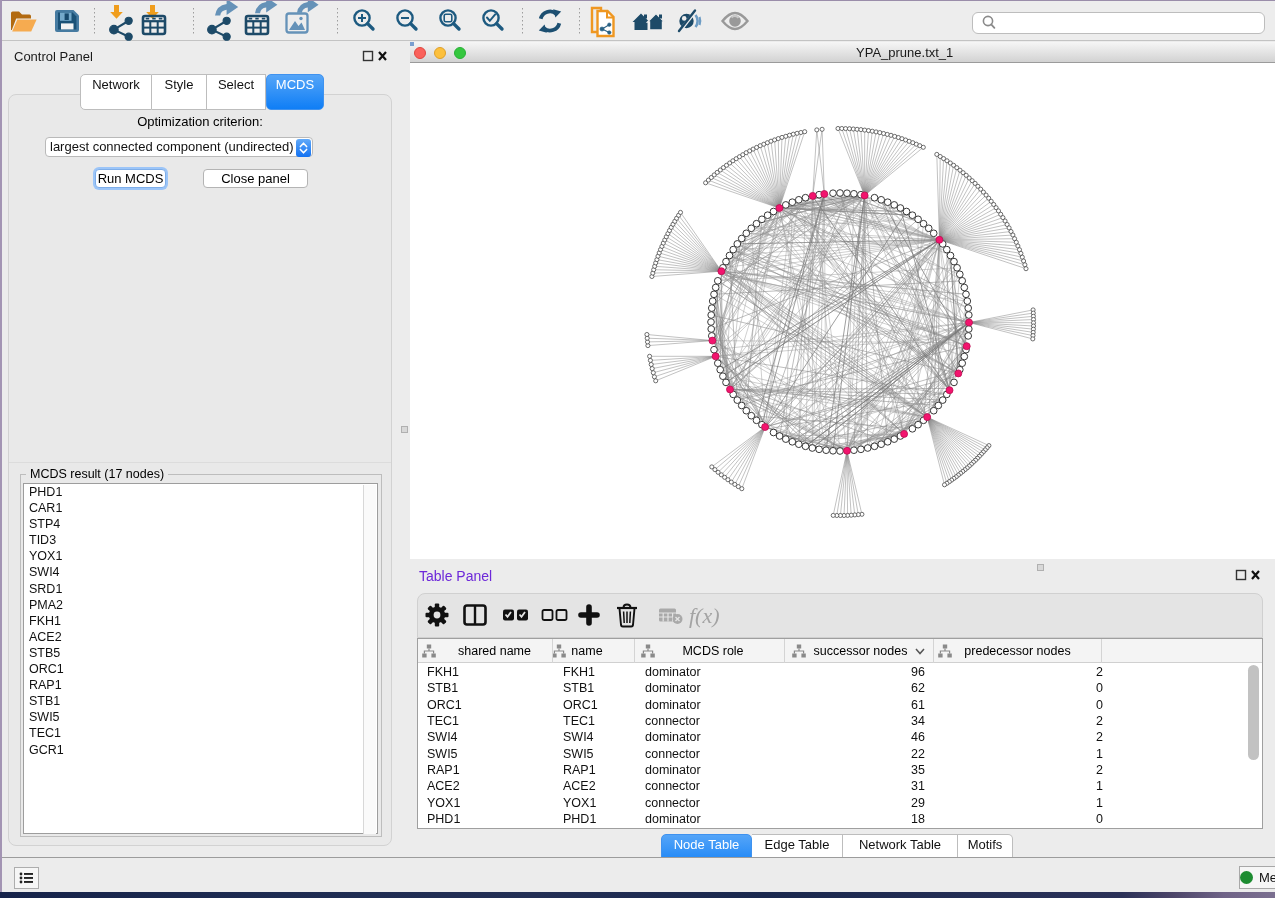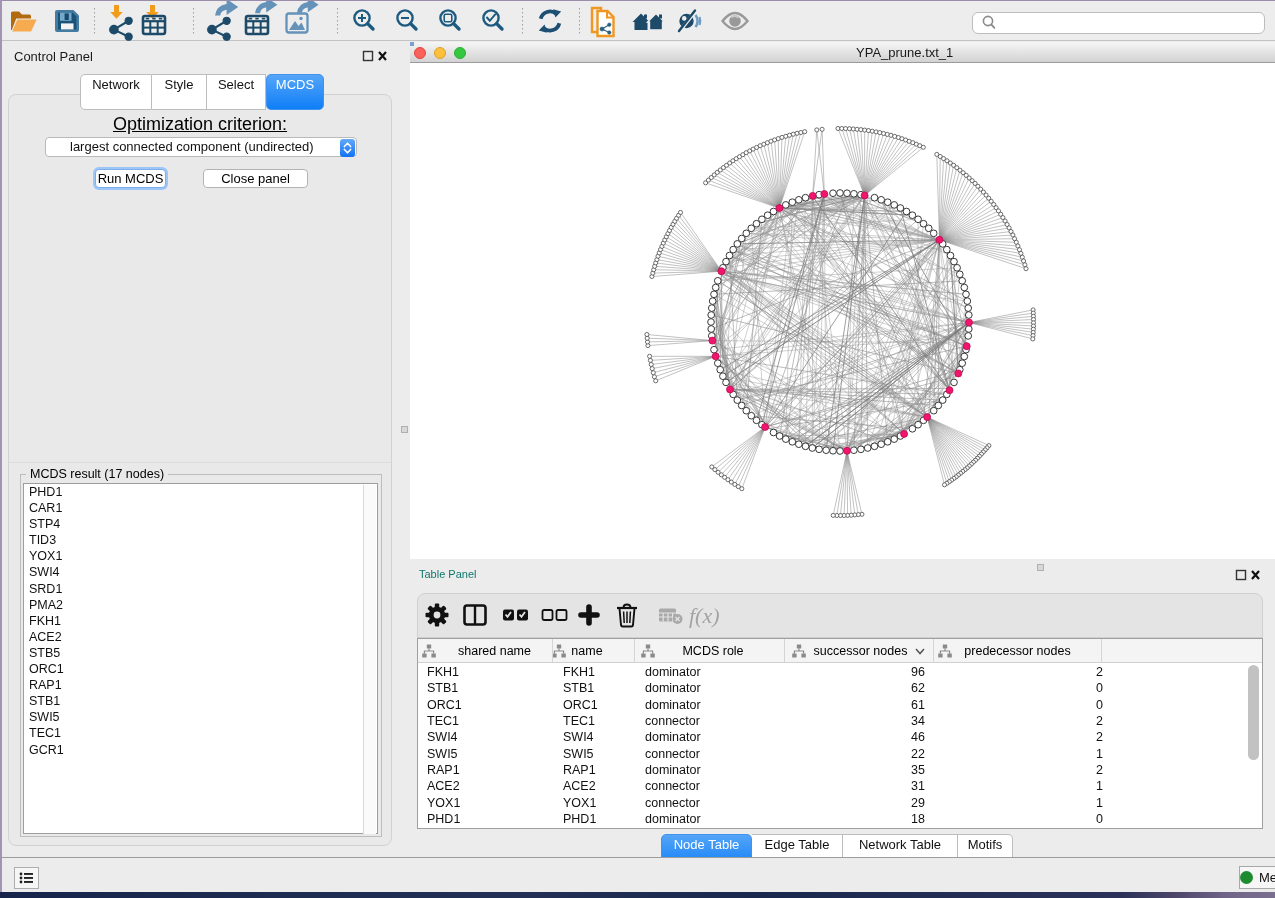--- a/index.html
+++ b/index.html
@@ -20,22 +20,22 @@
   #cp-title { left:14px; top:49px; font-size:13px; color:#1a1a1a; }
   #cp-sub { left:8px; top:94px; width:384px; height:752px; background:#e9e9e9; border:1px solid #d2d2d2; border-radius:8px; }
   #cp-divider { left:9px; top:462px; width:382px; height:1px; background:#dcdcdc; }
 
   
   .tabrow { position:absolute; display:flex; }
   .tab { height:36px; line-height:20px; text-align:center; background:#fff; border:1px solid #bdbdbd; border-left:none; font-size:13px; color:#111; }
   .tab.first { border-left:1px solid #bdbdbd; border-radius:5px 0 0 5px; }
   .tab.sel { background:linear-gradient(#55a5f8,#0f7ef6); color:#fff; border:1px solid #3f92ef; border-radius:5px; }
 
-  #opt-label { left:0px; top:114px; width:400px; text-align:center; font-size:18px; color:#000;text-decoration:underline; }
-  #dropdown { left:45px; top:137px; width:312px; height:20px; background:#fff; border:1px solid #b9b9b9; border-radius:4px; line-height:18px; padding-left:24px; font-size:13px; }
+  #opt-label { left:0px; top:114px; width:400px; text-align:center; font-size:13px; color:#000; }
+  #dropdown { left:45px; top:137px; width:268px; height:20px; background:#fff; border:1px solid #b9b9b9; border-radius:4px; line-height:18px; padding-left:4px; font-size:13px; }
   #dd-btn { position:absolute; right:1px; top:1px; width:15px; height:19px; border-radius:3px; background:linear-gradient(#62aaf9,#1271f2); }
   .btn { position:absolute; height:19px; background:#fff; border:1px solid #b4b4b4; border-radius:4px; text-align:center; font-size:13px; line-height:17px; color:#000; }
   #btn-run { left:95px; top:169px; width:71px; box-shadow:0 0 0 2px #9cc5f8; border-color:#7eaee9; }
   #btn-close { left:203px; top:169px; width:105px; }
 
   
   #fieldset { left:20px; top:474px; width:362px; height:363px; border:1px solid #bdbdbd; }
   #legend { left:26px; top:467px; background:#e9e9e9; padding:0 4px; font-size:12.5px; color:#000; }
   #mcds-list { left:23px; top:483px; width:355px; height:351px; background:#fff; border:1px solid #9d9d9d; font-size:12.5px; line-height:16.1px; padding:0 0 0 5px; }
   #mcds-scroll { position:absolute; right:1px; top:1px; width:13px; height:349px; background:#fafafa; border-left:1px solid #d8d8d8; }
@@ -45,21 +45,21 @@
   #hdiv-handle { left:1037px; top:564px; width:7px; height:7px; background:#d8d8d8; border:1px solid #b0b0b0; }
 
   
   #netframe { left:410px; top:42px; width:865px; height:517px; background:#fff; }
   #nettitle { left:0; top:0; width:865px; height:21px; background:linear-gradient(#f6f6f6,#d2d2d2); border-bottom:1px solid #9b9b9b; }
   #nettitle .t { position:absolute; left:446px; top:3px; font-size:13px; color:#1a1a1a; }
   .light { position:absolute; top:5px; width:12px; height:12px; border-radius:50%; }
   #netcanvas { left:1px; top:21px; width:864px; height:496px; background:#fff; position:absolute; }
 
   
-  #tp-title { left:419px; top:568px; font-size:11px; color:#0f766e; }
+  #tp-title { left:419px; top:568px; font-size:14px; color:#6d28d9; }
   #tp-toolbar { left:417px; top:593px; width:846px; height:45px; background:#e4e4e4; border:1px solid #d0d0d0; border-radius:8px 8px 0 0; }
   #tp-table { left:417px; top:638px; width:846px; height:191px; background:#fff; border:1px solid #9f9f9f; }
   #tp-header { position:absolute; left:0; top:0; width:844px; height:24px; background:#f4f4f4; border-bottom:1px solid #d0d0d0; }
   .hcol { position:absolute; top:0; height:24px; line-height:24px; font-size:12.5px; color:#000; text-align:center; }
   .hsep { position:absolute; top:0; height:24px; width:1px; background:#d4d4d4; }
   .trow { position:absolute; left:0; width:100%; height:16px; line-height:16px; font-size:12.5px; }
   .c1 { position:absolute; left:9px; }
   .c2 { position:absolute; left:145px; }
   .c3 { position:absolute; left:227px; }
   .c4 { position:absolute; left:360px; width:147px; text-align:right; }

